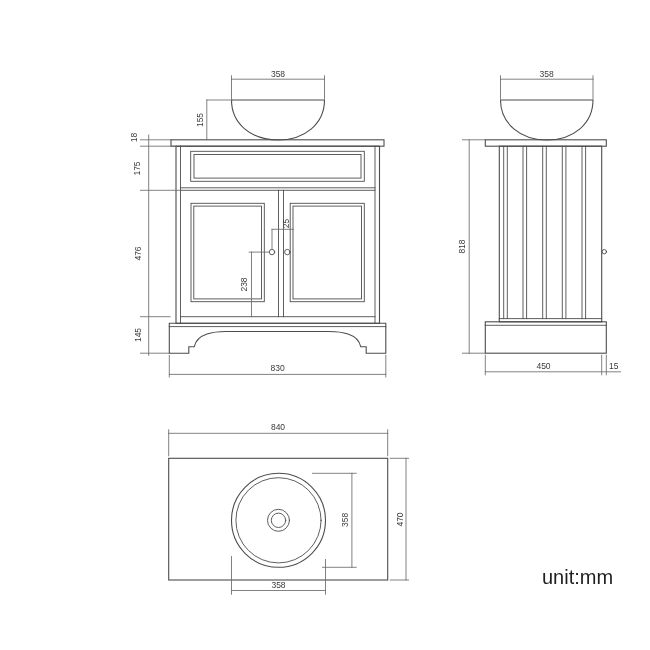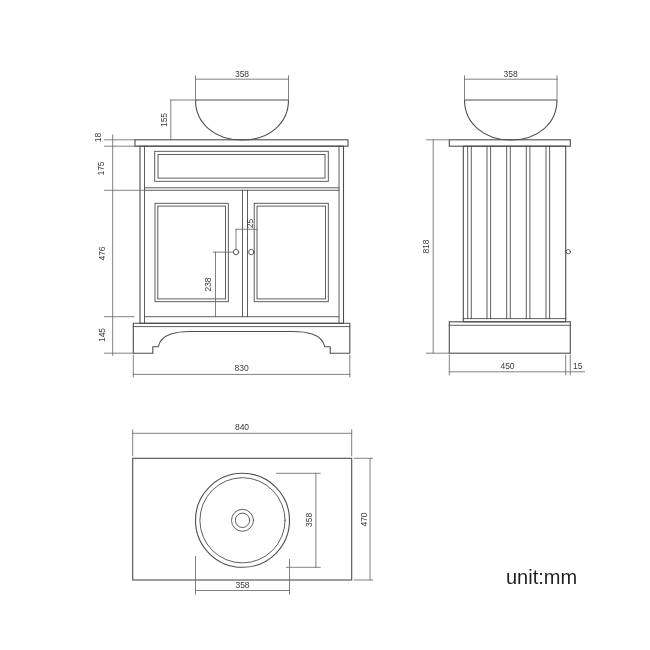--- a/index.html
+++ b/index.html
@@ -2,20 +2,21 @@
 <html><head>
 <meta charset="utf-8">
 <style>
   html,body{margin:0;padding:0;background:#ffffff;}
   #canvas{
     position:relative;
     width:590px;height:650px;
     background:#ffffff;
     font-family:"Liberation Sans", sans-serif;
     overflow:hidden;
+    padding-left:36px;
   }
   svg{display:block;}
   .ln{stroke:#4d4d4d;stroke-width:1.1;fill:none;stroke-linecap:square;stroke-linejoin:miter;}
   .thin{stroke:#4d4d4d;stroke-width:0.9;fill:none;stroke-linecap:square;}
   .dim{stroke:#6a6a6a;stroke-width:0.85;fill:none;stroke-linecap:square;}
   text.lbl{font-family:"Liberation Sans", sans-serif;font-size:8.5px;fill:#3a3a3a;}
   text.unit{font-family:"Liberation Sans", sans-serif;font-size:20px;fill:#1f1f1f;}
   .mid{text-anchor:middle;}
 </style>
 </head>

